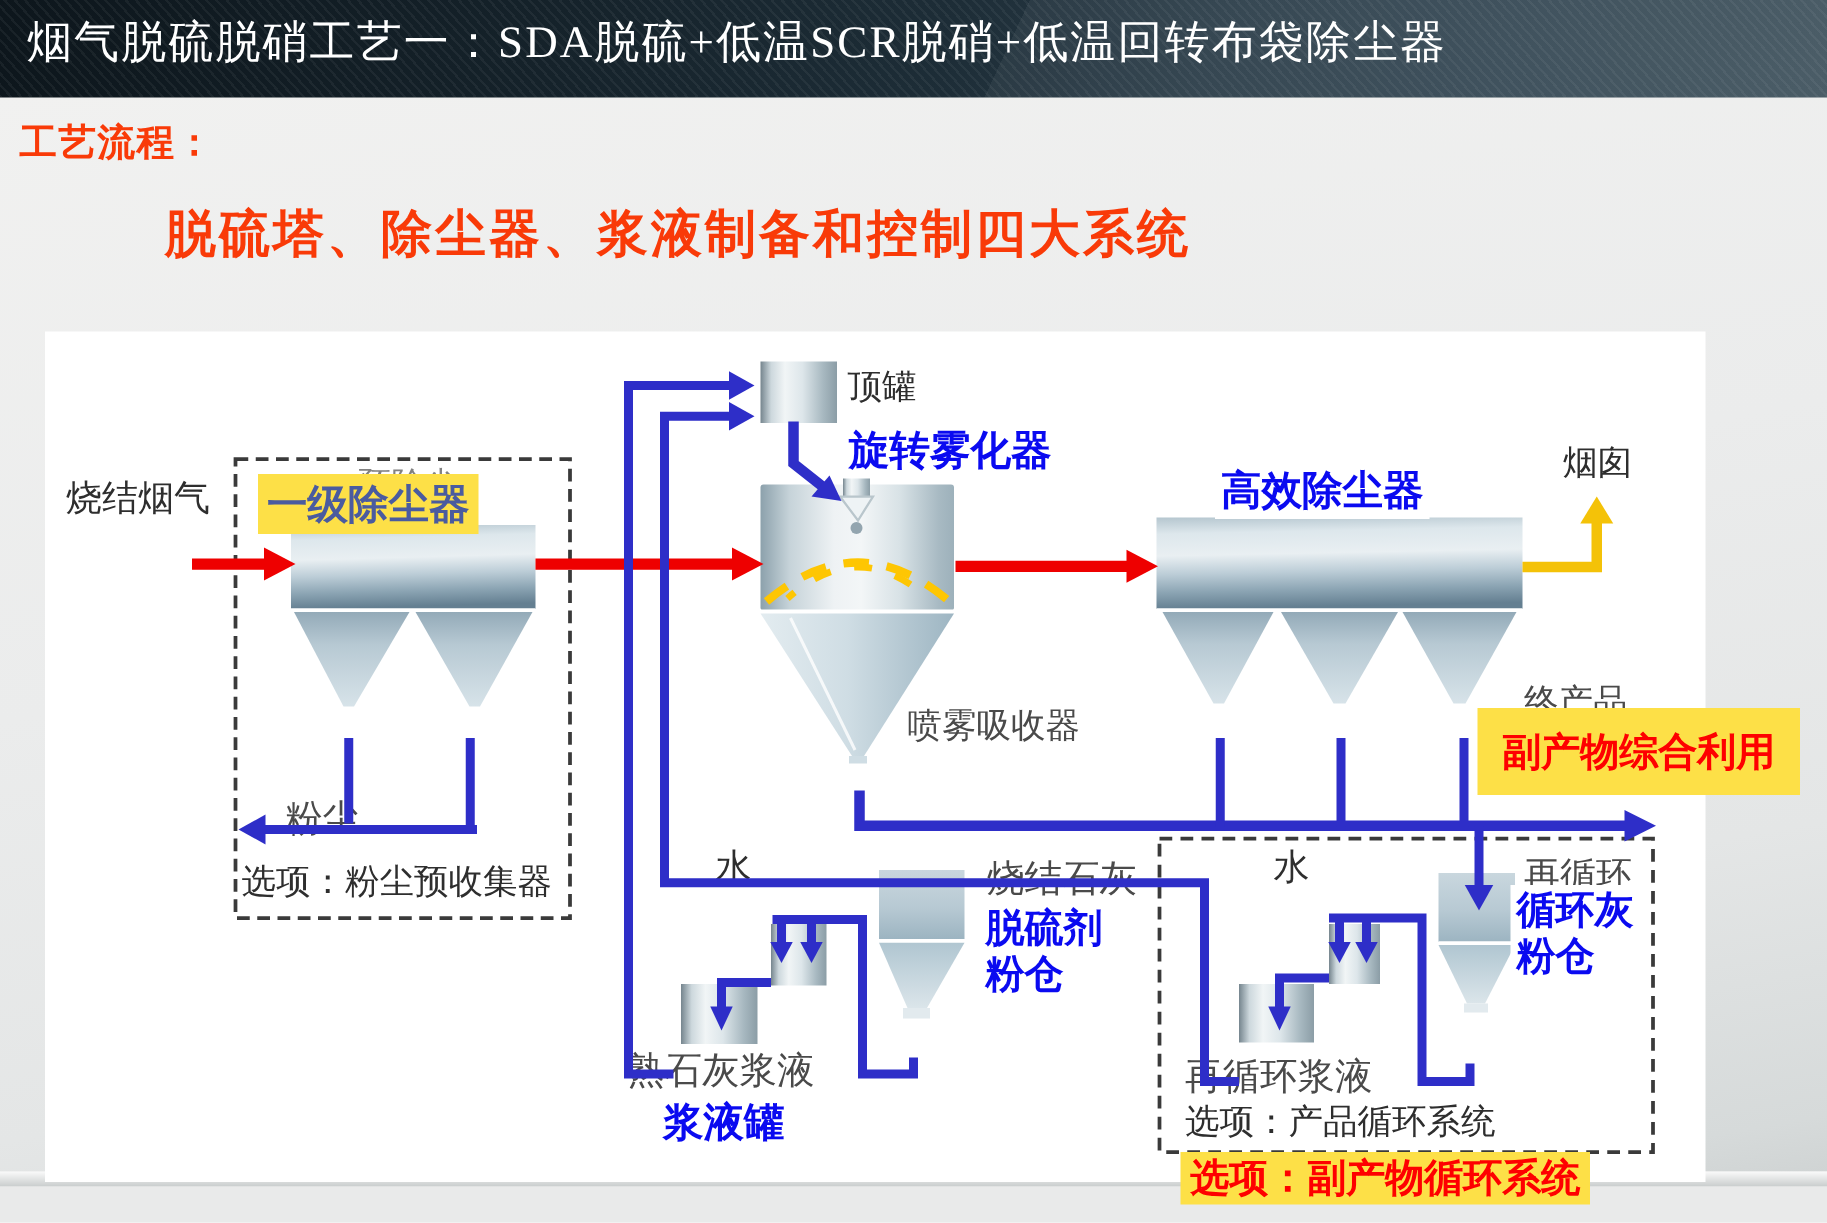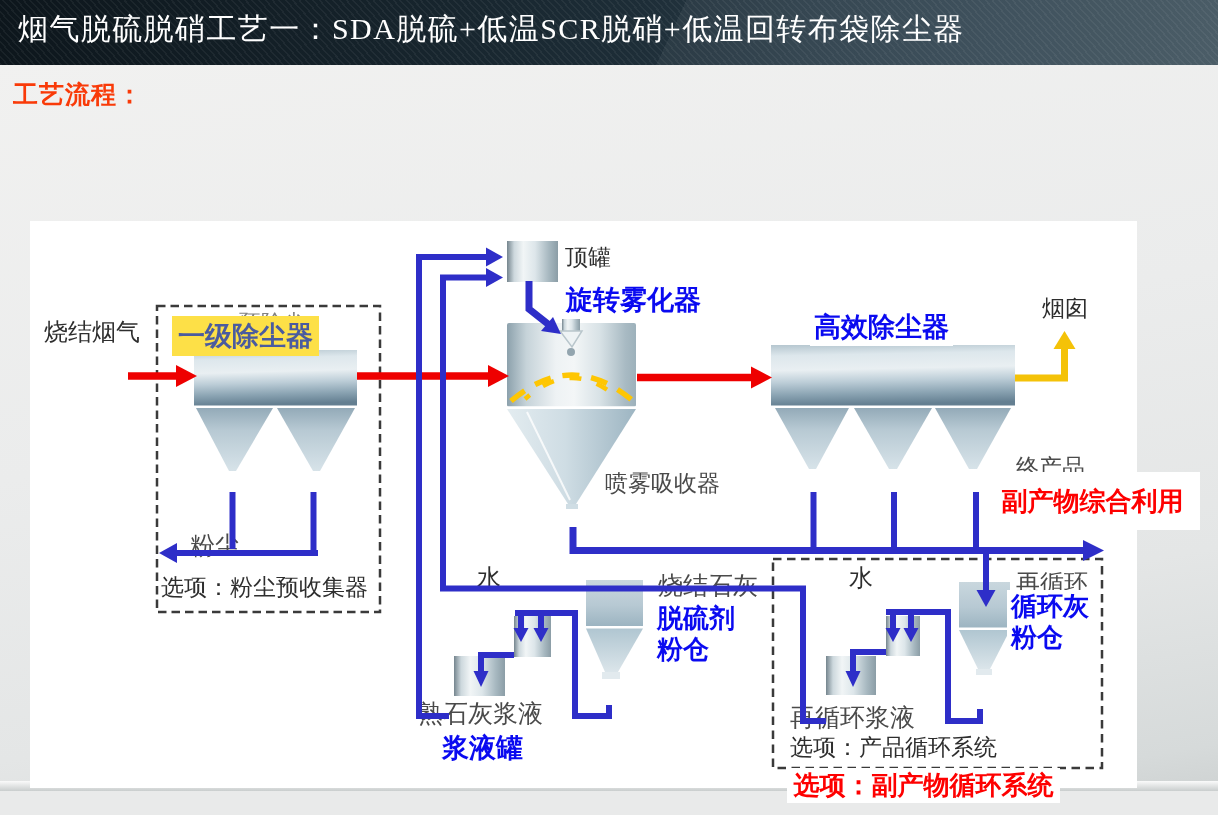--- a/index.html
+++ b/index.html
@@ -32,39 +32,40 @@
   .panel { position:absolute; left:30px; top:221px; width:1107px; height:567px; background:#ffffff; }
   svg.diagram { position:absolute; left:0; top:0; width:1218px; height:815px; z-index:2; pointer-events:none; }
 
   
   .lbl { position:absolute; white-space:nowrap; }
   .ghost { z-index:1; font-family:"Liberation Serif", serif; color:#4a4a4a; }
   .ghost-crisp { z-index:1; font-family:"Liberation Serif", serif; color:#2e2e2e; }
   .overlay { z-index:3; font-weight:700; }
   .blue  { color:#0a0af0; background:#ffffff; }
   .slate { color:#4a5b9f; background:#fde047; }
-  .redlb { color:#fe0000; background:#ffffff; }
+  .redlb { color:#fe0000; background:#fde047; }
   .twoline { white-space:pre-line; line-height:31px; }
 
   .ghost-frag { position:absolute; z-index:1; overflow:hidden; font-family:"Liberation Serif", serif; color:#5a5a5a; }
 </style>
 </head>
 <body>
 
 <div class="page">
 
   <div class="content-bg"></div>
   <div class="footer-shadow"></div>
   <div class="footer-band"></div>
 
   <div class="header">
     <div class="header-title">烟气脱硫脱硝工艺一：SDA脱硫+低温SCR脱硝+低温回转布袋除尘器</div>
   </div>
 
   <div class="heading1">工艺流程：</div>
+  <div class="heading2">脱硫塔、除尘器、浆液制备和控制四大系统</div>
 
   <div class="panel"></div>
 
   <div class="lbl ghost-crisp" style="left:44px;top:316px;font-size:24px;">烧结烟气</div>
   <div class="ghost-frag" style="left:239px;top:308px;width:86px;height:8px;font-size:22px;color:#818181;">预除尘器</div>
   <div class="lbl ghost" style="left:190px;top:529px;font-size:25px;">粉尘</div>
   <div class="lbl ghost-crisp" style="left:161px;top:572px;font-size:23px;">选项：粉尘预收集器</div>
   <div class="lbl ghost-crisp" style="left:565px;top:242px;font-size:23px;">顶罐</div>
   <div class="lbl ghost" style="left:605px;top:468px;font-size:23px;">喷雾吸收器</div>
   <div class="lbl ghost-crisp" style="left:1042px;top:293px;font-size:23px;">烟囱</div>

